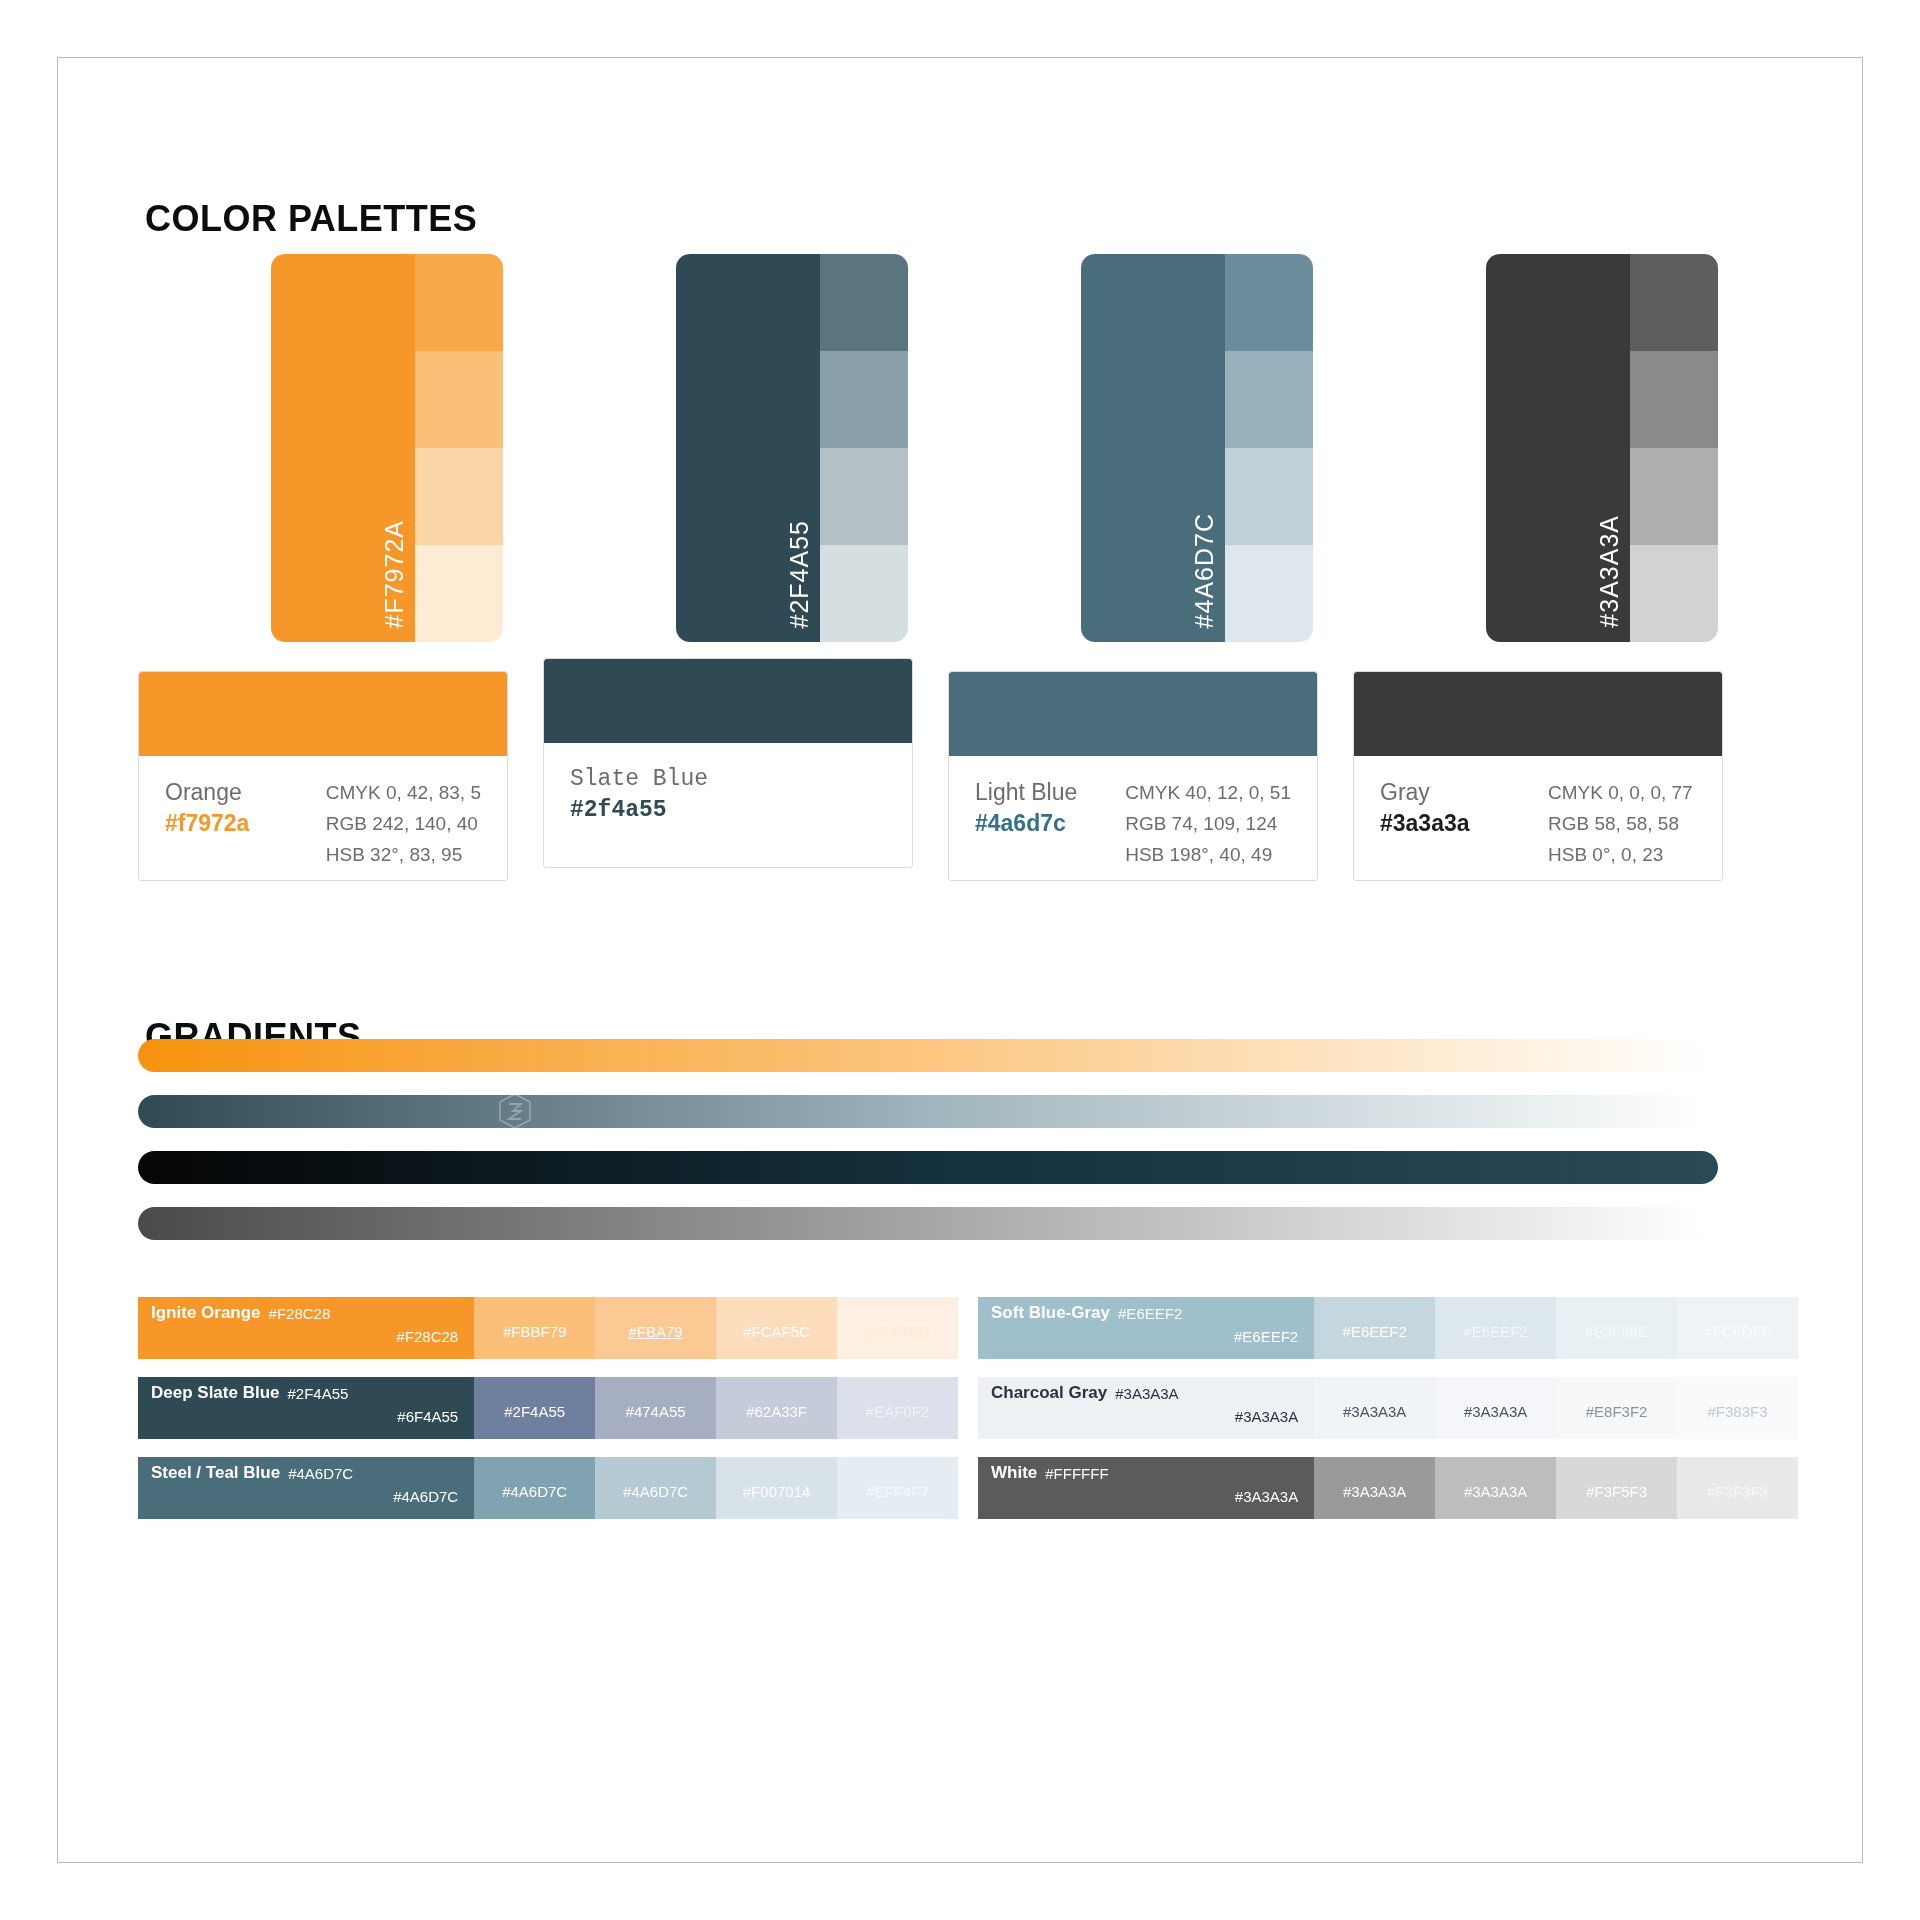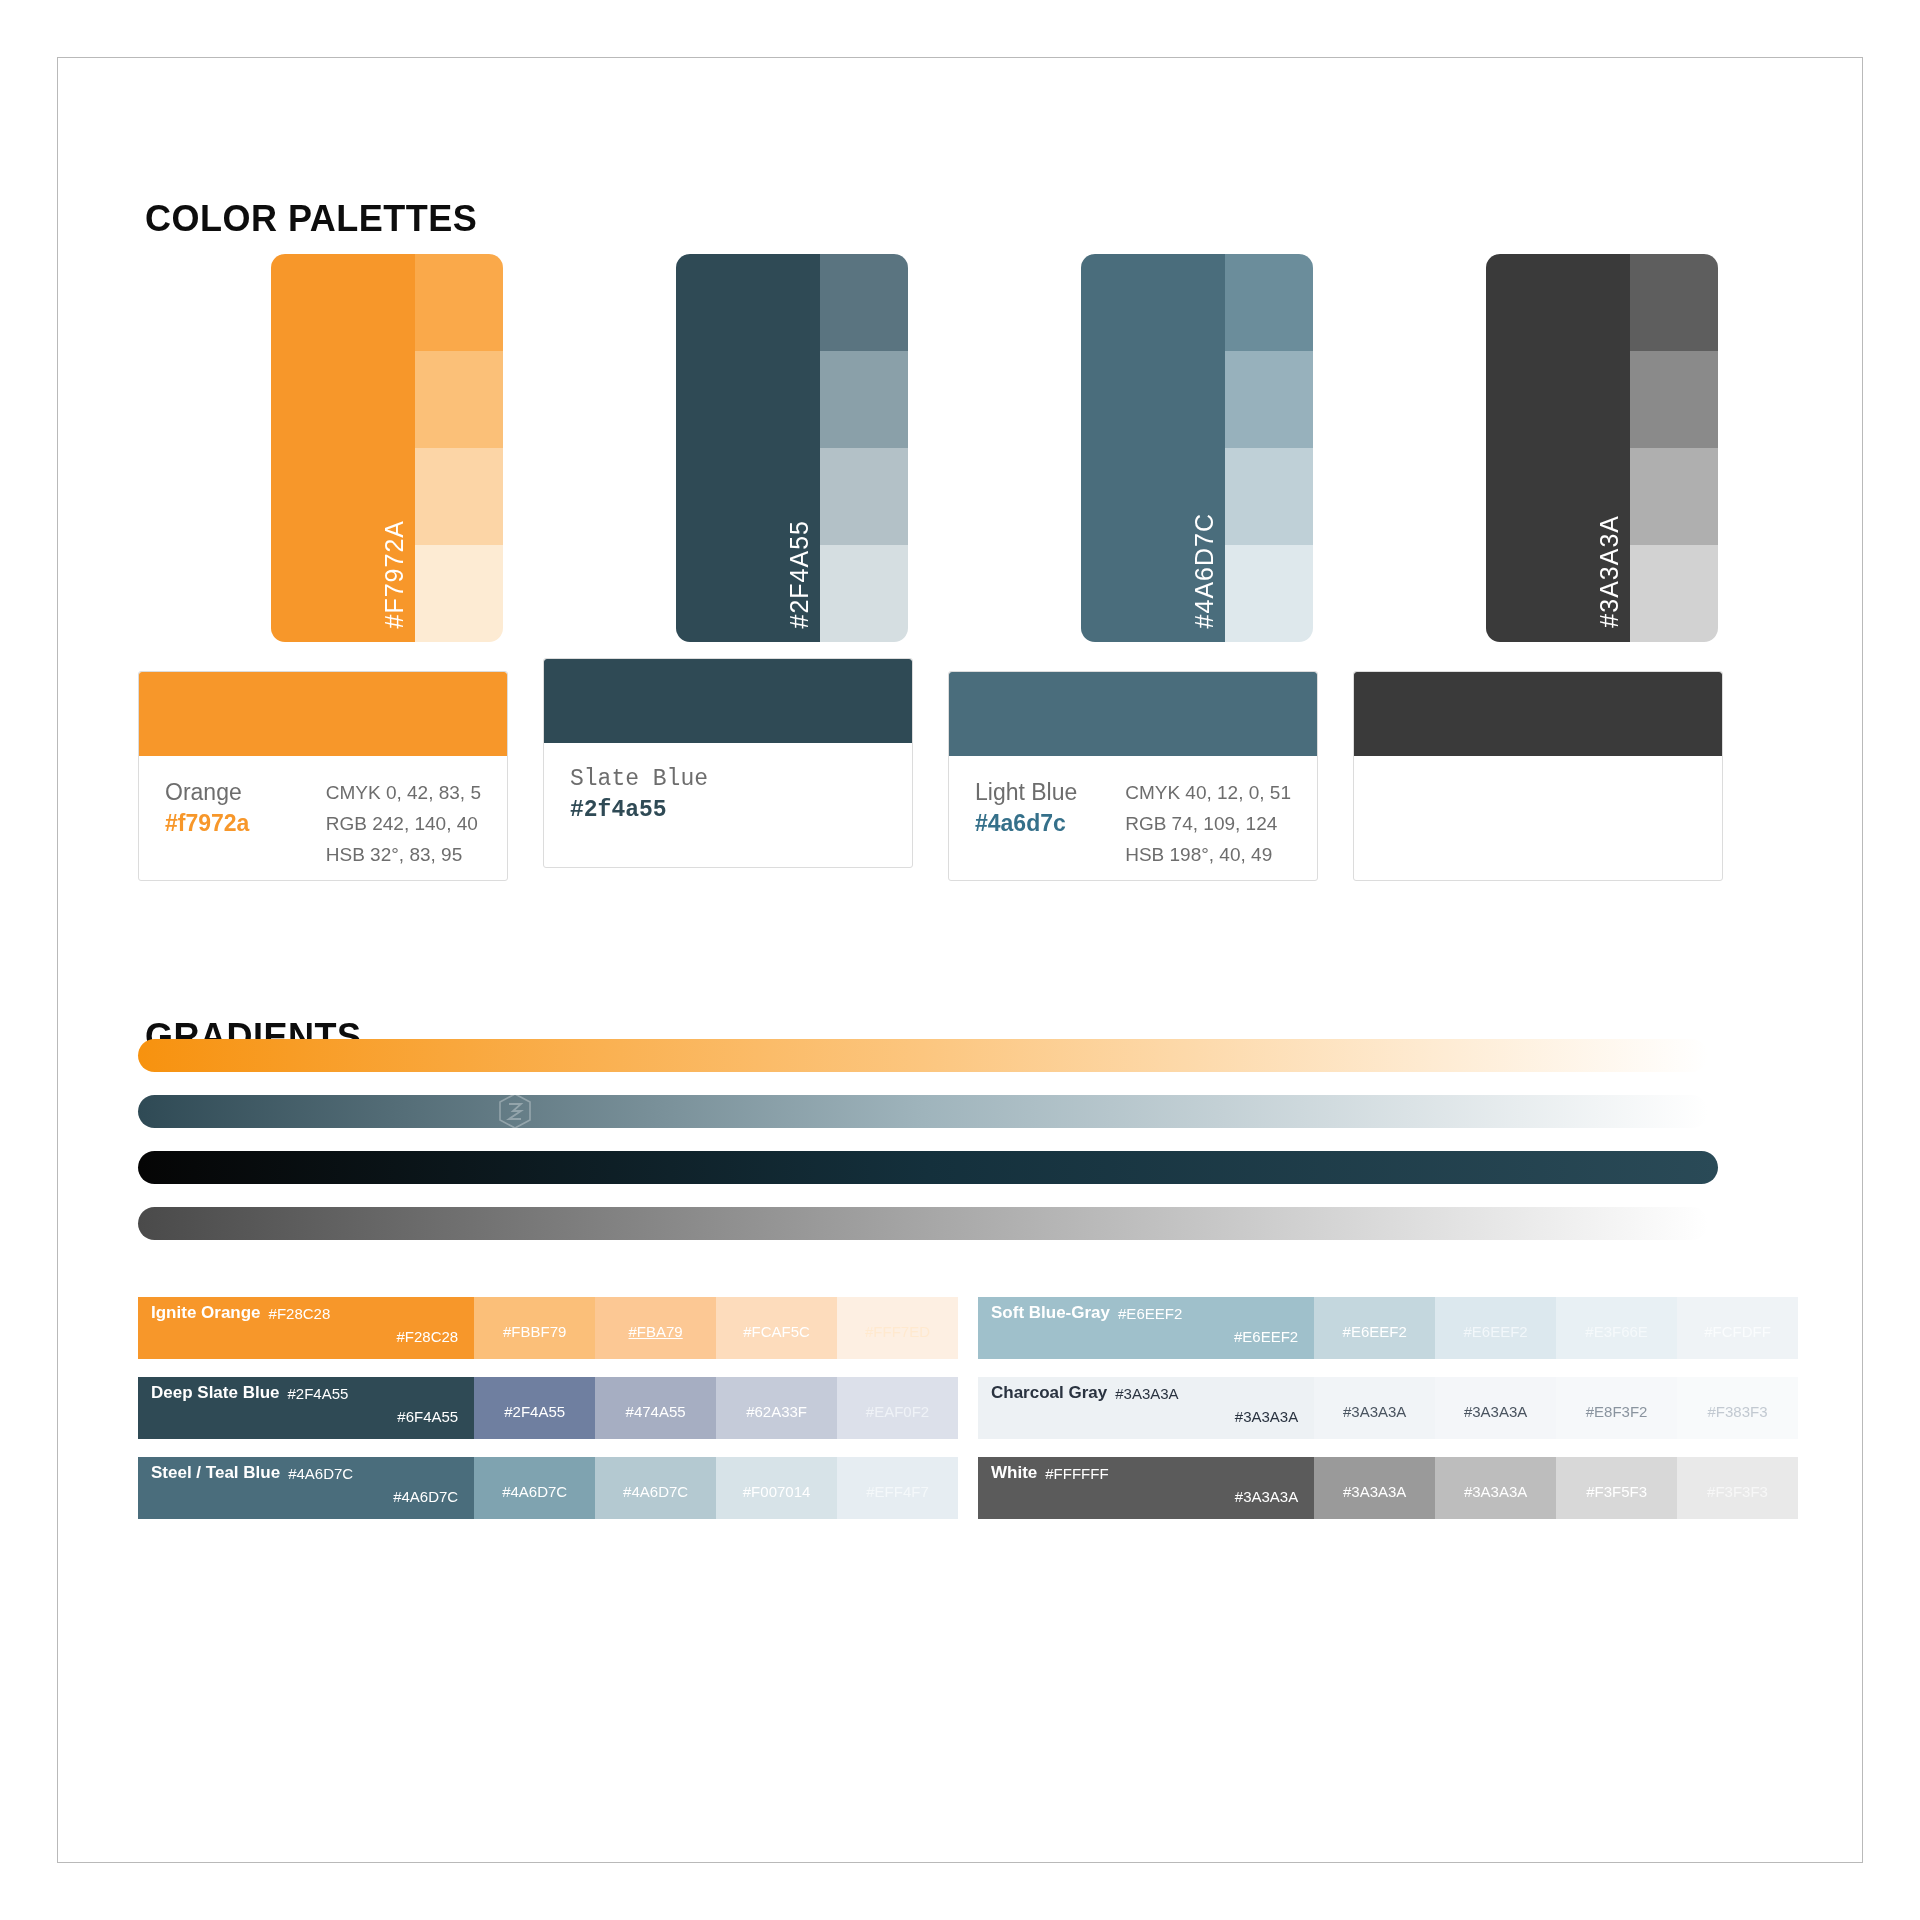--- a/index.html
+++ b/index.html
@@ -226,20 +226,31 @@
           </div>
           <div class="info-right">
             <div>CMYK 40, 12, 0, 51</div>
             <div>RGB 74, 109, 124</div>
             <div>HSB 198°, 40, 49</div>
           </div>
         </div>
       </div>
       <div class="info-card" style="left: 1295px; top: 613px;">
         <div class="info-band" style="background: rgb(58, 58, 58);"></div>
+        <div class="info-body">
+          <div class="info-left">
+            <div class="info-name">Gray</div>
+            <div class="info-hex" style="color: rgb(29, 29, 29);">#3a3a3a</div>
+          </div>
+          <div class="info-right">
+            <div>CMYK 0, 0, 0, 77</div>
+            <div>RGB 58, 58, 58</div>
+            <div>HSB 0°, 0, 23</div>
+          </div>
+        </div>
       </div>
     </div>
 
   <div class="section-title" id="title-gradients">GRADIENTS</div>
 
   <div id="gradient-bars">
       <div class="grad-bar" style="left: 80px; top: 981px; width: 1570px; background: linear-gradient(to right, rgb(247, 146, 15) 0%, rgb(252, 198, 127) 50%, rgb(255, 255, 255) 100%);"></div>
       <div class="grad-bar" style="left: 80px; top: 1037px; width: 1570px; background: linear-gradient(to right, rgb(47, 74, 85) 0%, rgb(159, 180, 188) 50%, rgb(255, 255, 255) 100%);"></div>
       <div class="watermark" style="left: 440px; top: 1034px;"><svg viewBox="0 0 34 38" width="34" height="38">
           <polygon points="17,2 32,10 32,28 17,36 2,28 2,10" fill="none" stroke="#ffffff" stroke-width="1.6"></polygon>

